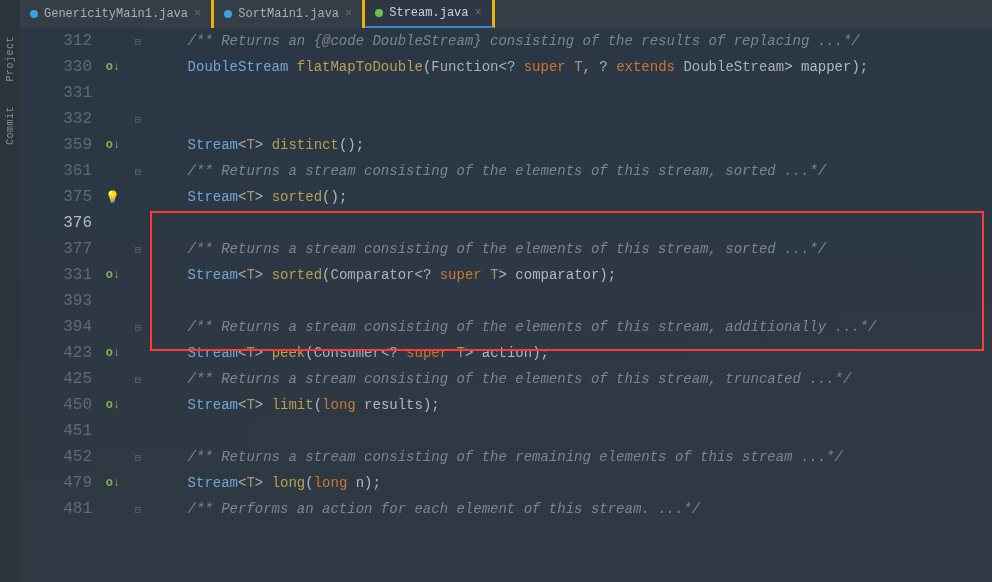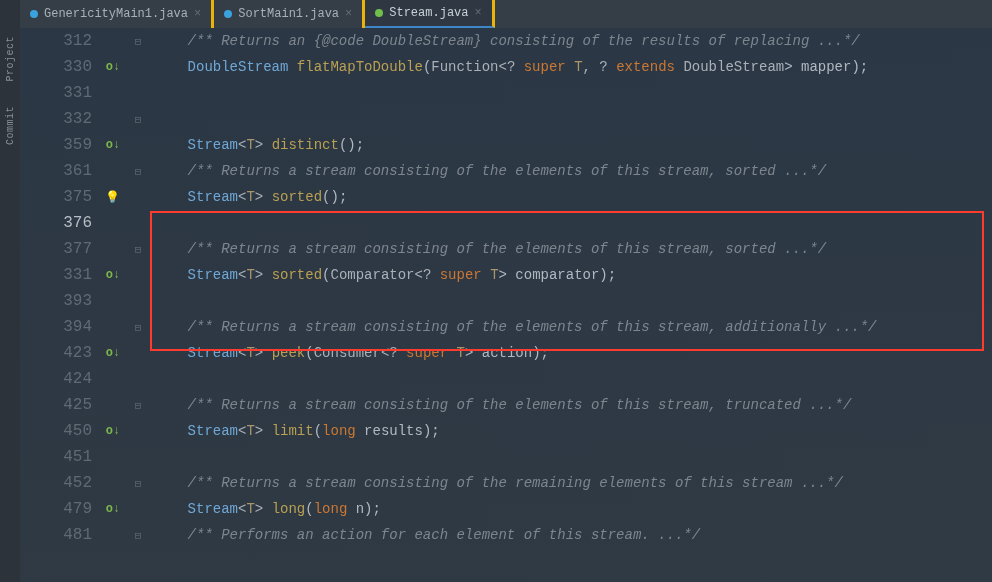--- a/index.html
+++ b/index.html
@@ -212,26 +212,20 @@
             <div style="width: 20px; text-align: center;"><span class="fold">⊟</span></div>
             <div class="cd"><span>    </span><span class="comment">/** Returns a stream consisting of the elements of this stream, additionally ...*/</span></div>
           </div>
           <div class="row">
             <div class="ln">423</div>
             <div class="mk"><span class="ol-green">o↓</span></div>
             <div style="width: 20px; text-align: center;"></div>
             <div class="cd"><span>    </span><span class="type">Stream</span><span class="angle">&lt;</span><span class="gen">T</span><span class="angle">&gt; </span><span class="method">peek</span><span class="punct">(</span><span class="param">Consumer</span><span class="angle">&lt;? </span><span class="keyword">super</span><span> </span><span class="gen">T</span><span class="punct">&gt; action);</span></div>
           </div>
           <div class="row">
-            <div class="ln">424</div>
-            <div class="mk"></div>
-            <div style="width: 20px; text-align: center;"></div>
-            <div class="cd"></div>
-          </div>
-          <div class="row">
             <div class="ln">425</div>
             <div class="mk"></div>
             <div style="width: 20px; text-align: center;"><span class="fold">⊟</span></div>
             <div class="cd"><span>    </span><span class="comment">/** Returns a stream consisting of the elements of this stream, truncated ...*/</span></div>
           </div>
           <div class="row">
             <div class="ln">450</div>
             <div class="mk"><span class="ol-green">o↓</span></div>
             <div style="width: 20px; text-align: center;"></div>
             <div class="cd"><span>    </span><span class="type">Stream</span><span class="angle">&lt;</span><span class="gen">T</span><span class="angle">&gt; </span><span class="method">limit</span><span class="punct">(</span><span class="keyword">long</span><span class="punct"> results);</span></div>

